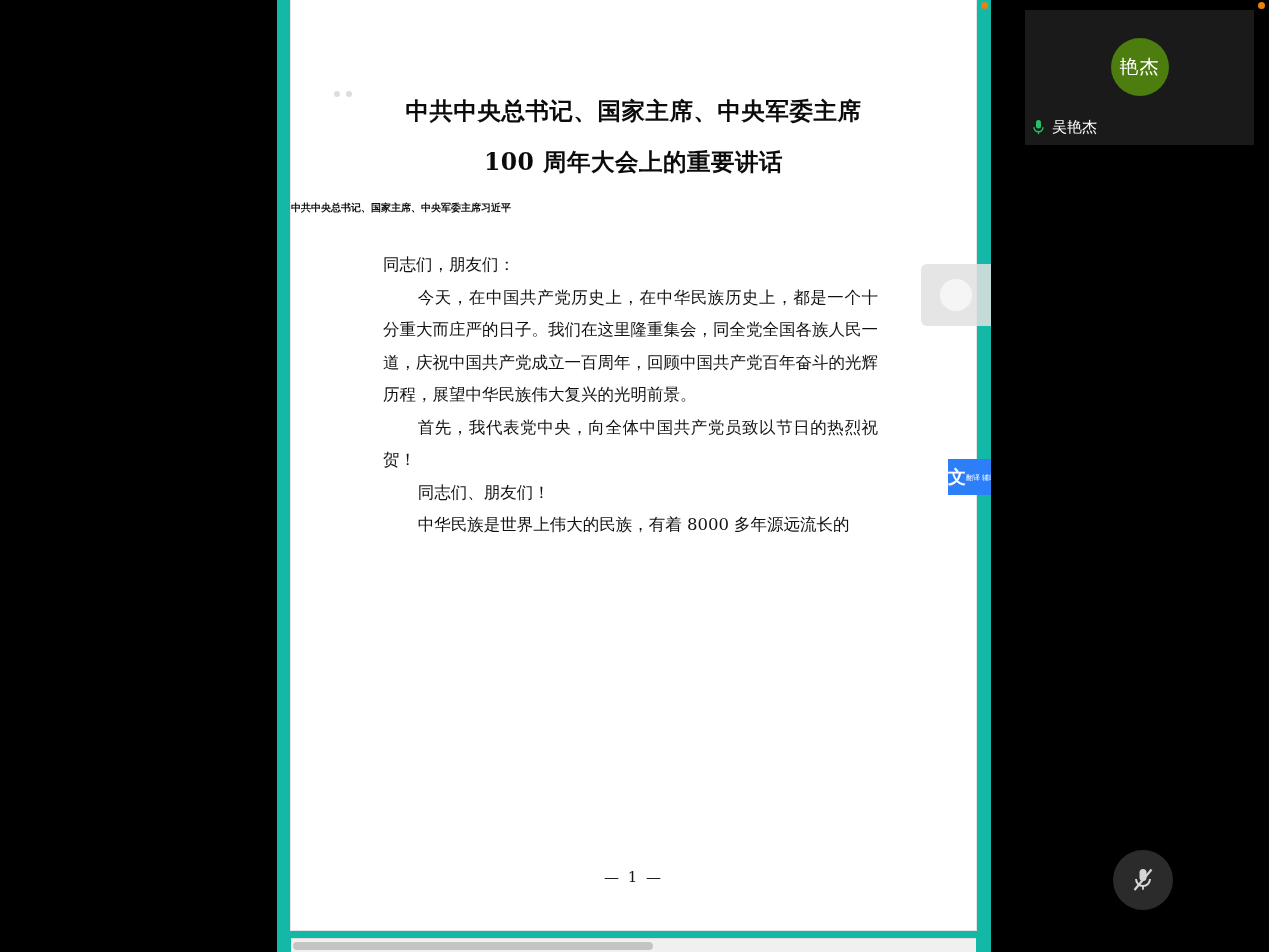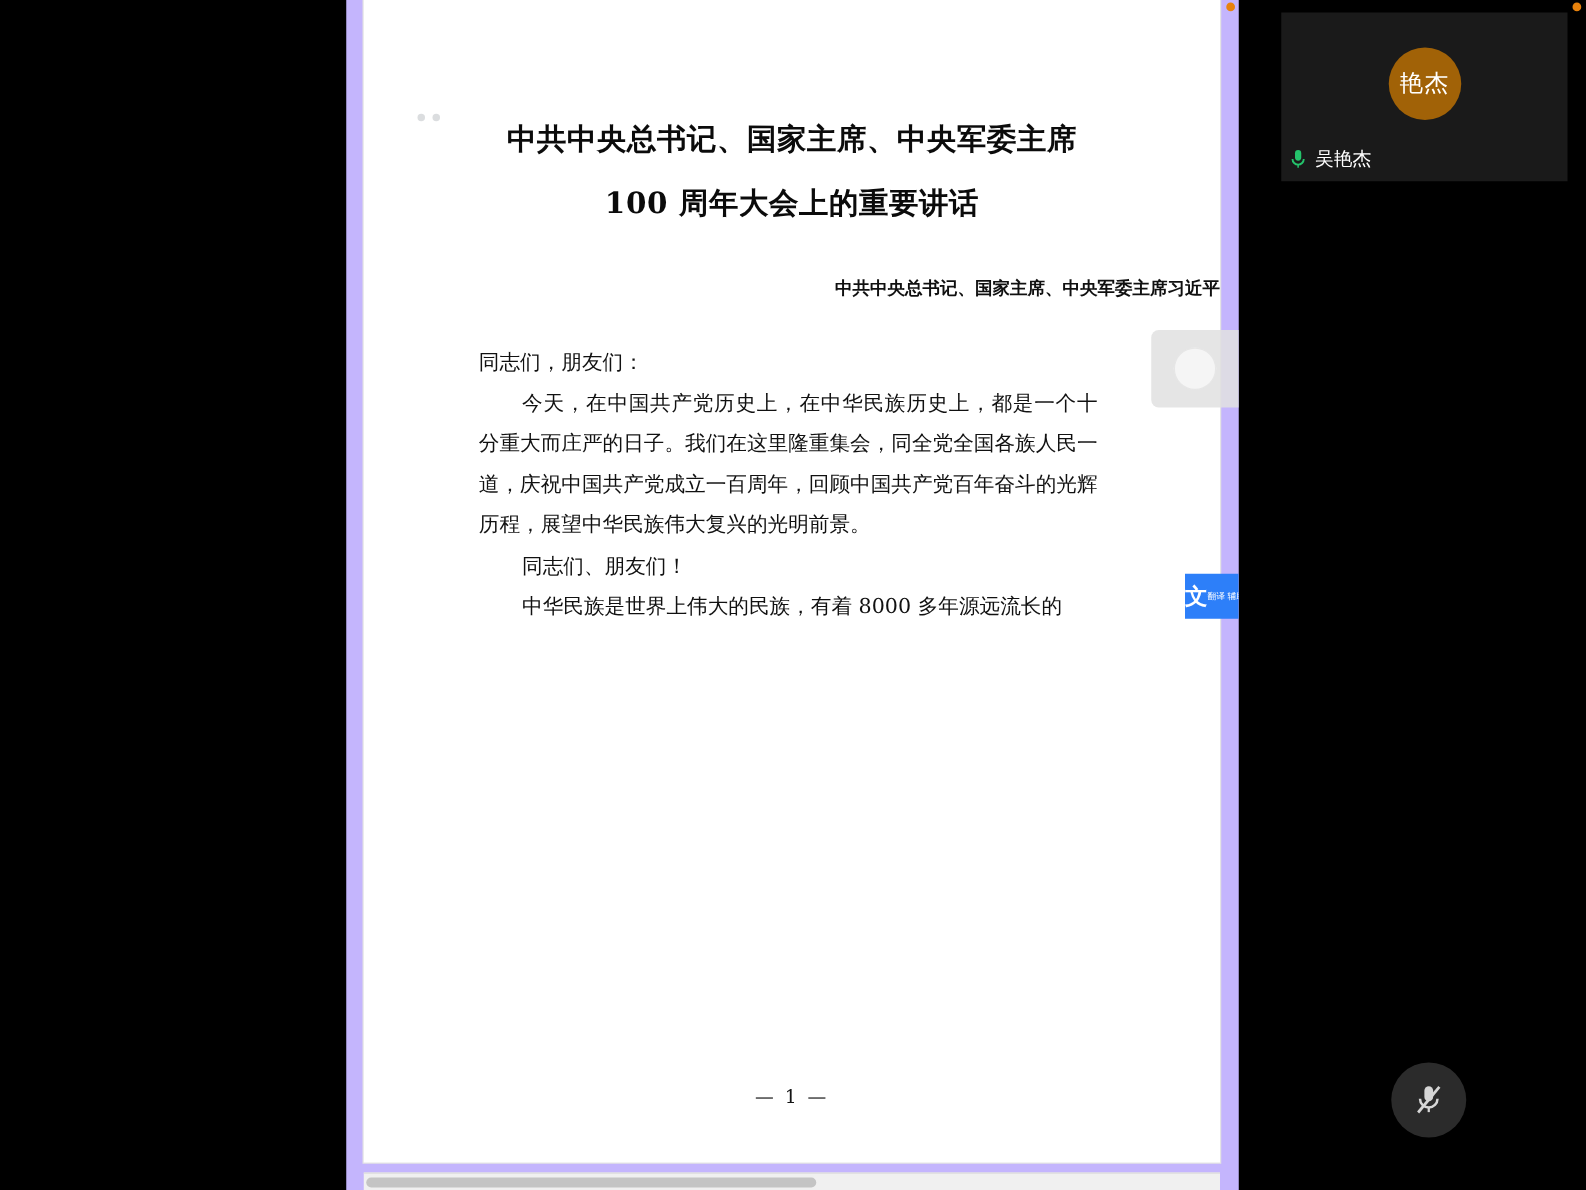--- a/index.html
+++ b/index.html
@@ -19,21 +19,21 @@
     background: #000000;
   }
 
   
   .share-stage {
     position: absolute;
     left: 277px;
     top: 0px;
     width: 714px;
     height: 952px;
-    background: #c4b5fd;
+    background: #14b8a6;
     overflow: hidden;
   }
 
   .doc-page {
     position: absolute;
     left: 14px;
     top: 0px;
     width: 685px;
     height: 930px;
     background: #ffffff;
@@ -56,25 +56,25 @@
     font-weight: bold;
     color: #0b0b0b;
     font-size: 23.5px;
     letter-spacing: 0.5px;
   }
   .doc-title .l1 { margin-top: 95px; }
   .doc-title .l2 { margin-top: 15px; }
   .doc-title .l3 { margin-top: 19px; }
 
   .doc-byline {
-    margin-top: 44px;
-    text-align: right;
+    margin-top: 23px;
+    text-align: left;
     font-family: "DejaVu Serif", "Liberation Serif", serif;
     font-weight: bold;
-    font-size: 14px;
+    font-size: 10px;
     color: #101010;
   }
 
   .doc-body {
     margin: 34px 98px 0 92px;
     font-family: "DejaVu Serif", "Liberation Serif", serif;
     font-size: 16.5px;
     line-height: 32.5px;
     color: #111111;
     text-align: justify;
@@ -207,21 +207,21 @@
     overflow: hidden;
   }
   .avatar-circle {
     position: absolute;
     left: 50%;
     top: 28px;
     transform: translateX(-50%);
     width: 58px;
     height: 58px;
     border-radius: 50%;
-    background: #a16207;
+    background: #4d7c0f;
     color: #ffffff;
     font-size: 19px;
     display: flex;
     align-items: center;
     justify-content: center;
     letter-spacing: 1px;
   }
   .tile-nameplate {
     position: absolute;
     left: 6px;
@@ -285,20 +285,21 @@
         <div class="doc-title">
           <div class="l1">中共中央总书记、国家主席、中央军委主席</div>
           <div class="l3">100 周年大会上的重要讲话</div>
         </div>
 
         <div class="doc-byline">中共中央总书记、国家主席、中央军委主席习近平</div>
 
         <div class="doc-body">
           <p>同志们，朋友们：</p>
           <p class="indent">今天，在中国共产党历史上，在中华民族历史上，都是一个十分重大而庄严的日子。我们在这里隆重集会，同全党全国各族人民一道，庆祝中国共产党成立一百周年，回顾中国共产党百年奋斗的光辉历程，展望中华民族伟大复兴的光明前景。</p>
+          <p class="indent">首先，我代表党中央，向全体中国共产党员致以节日的热烈祝贺！</p>
           <p class="indent">同志们、朋友们！</p>
           <p class="indent">中华民族是世界上伟大的民族，有着 8000 多年源远流长的</p>
         </div>
 
         <div class="doc-footer">— 1 —</div>
       </div>
     </div>
 
     <div class="share-rec-dot"></div>
 

